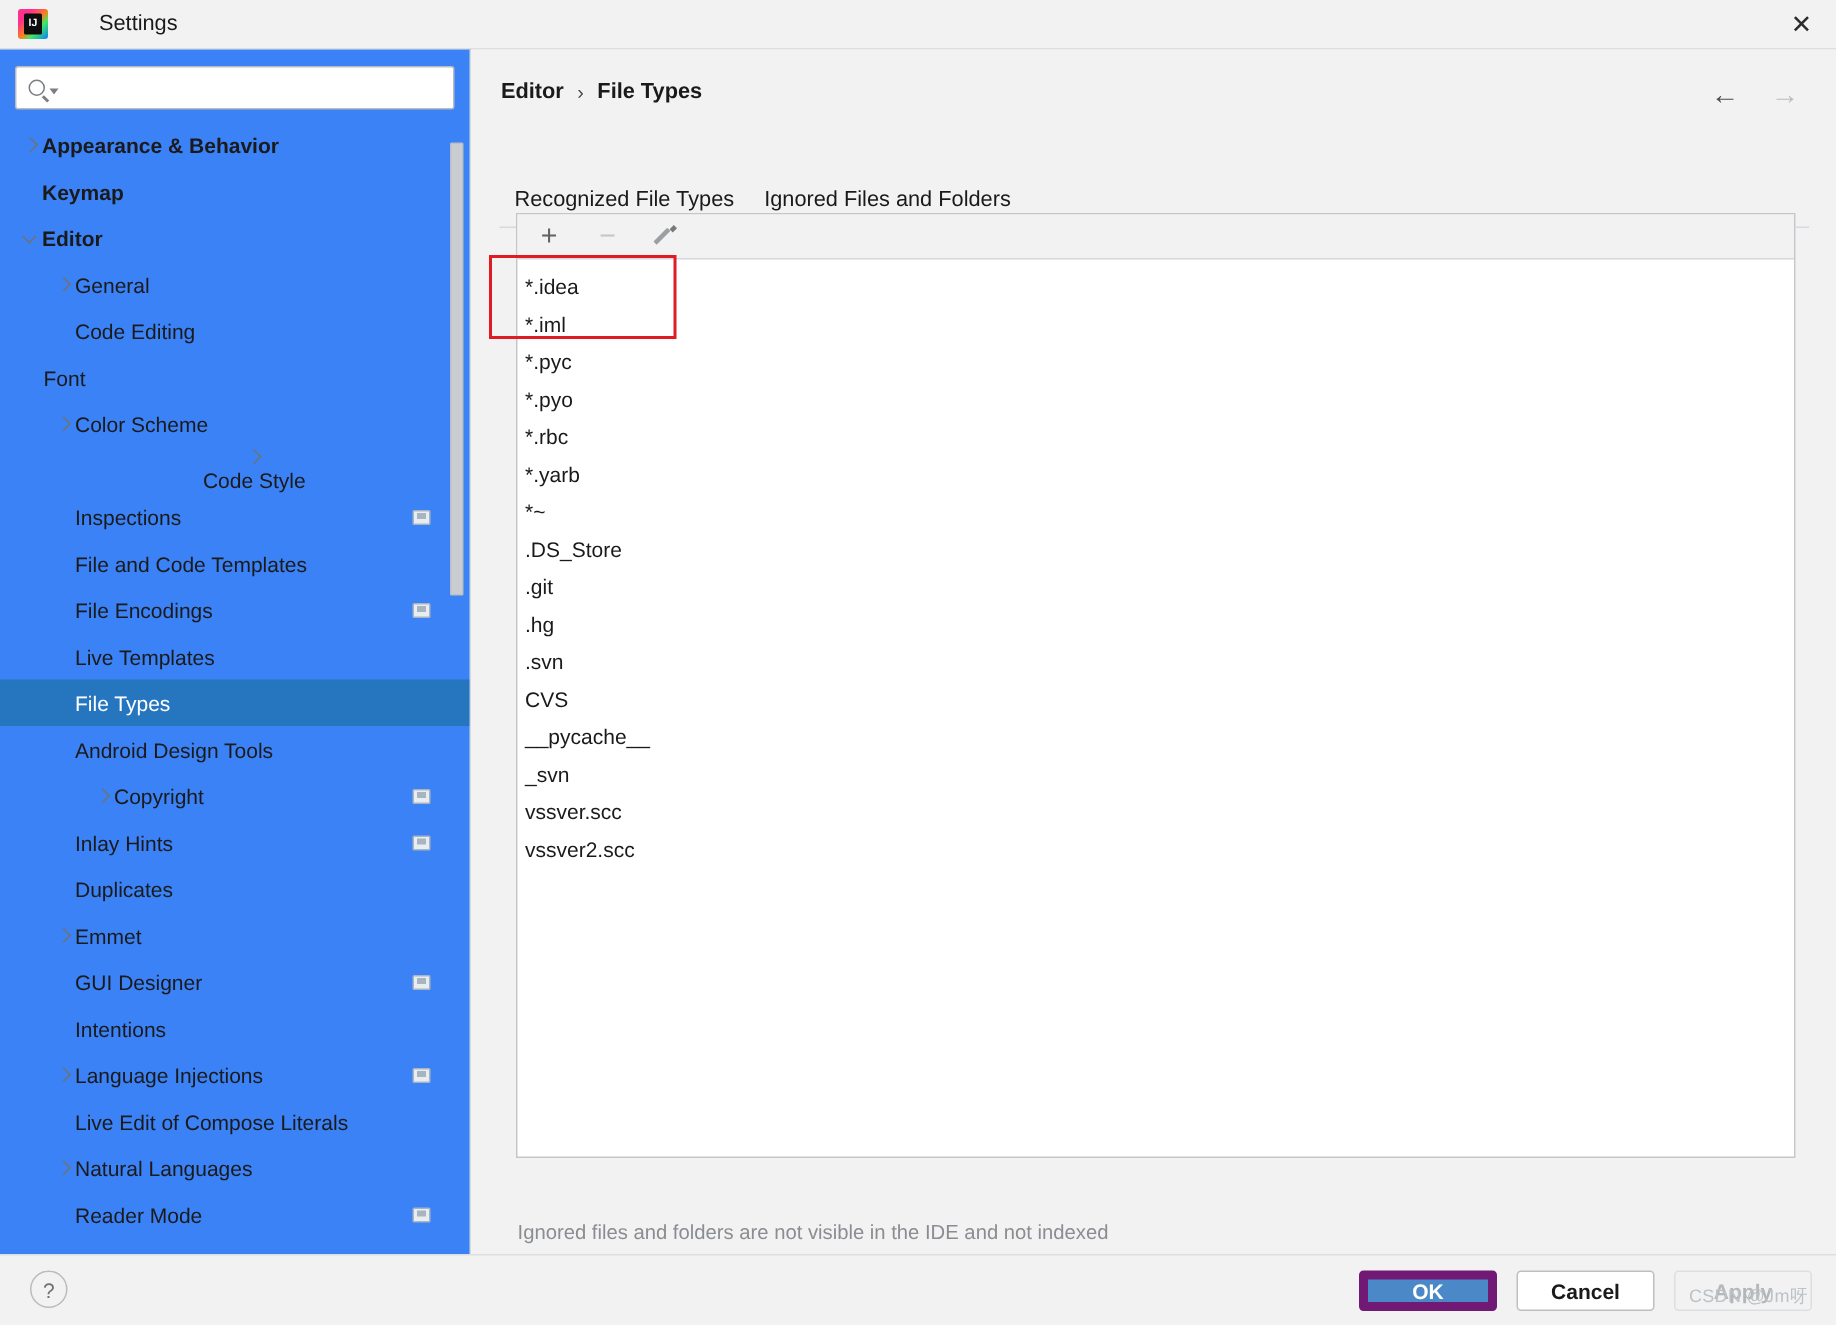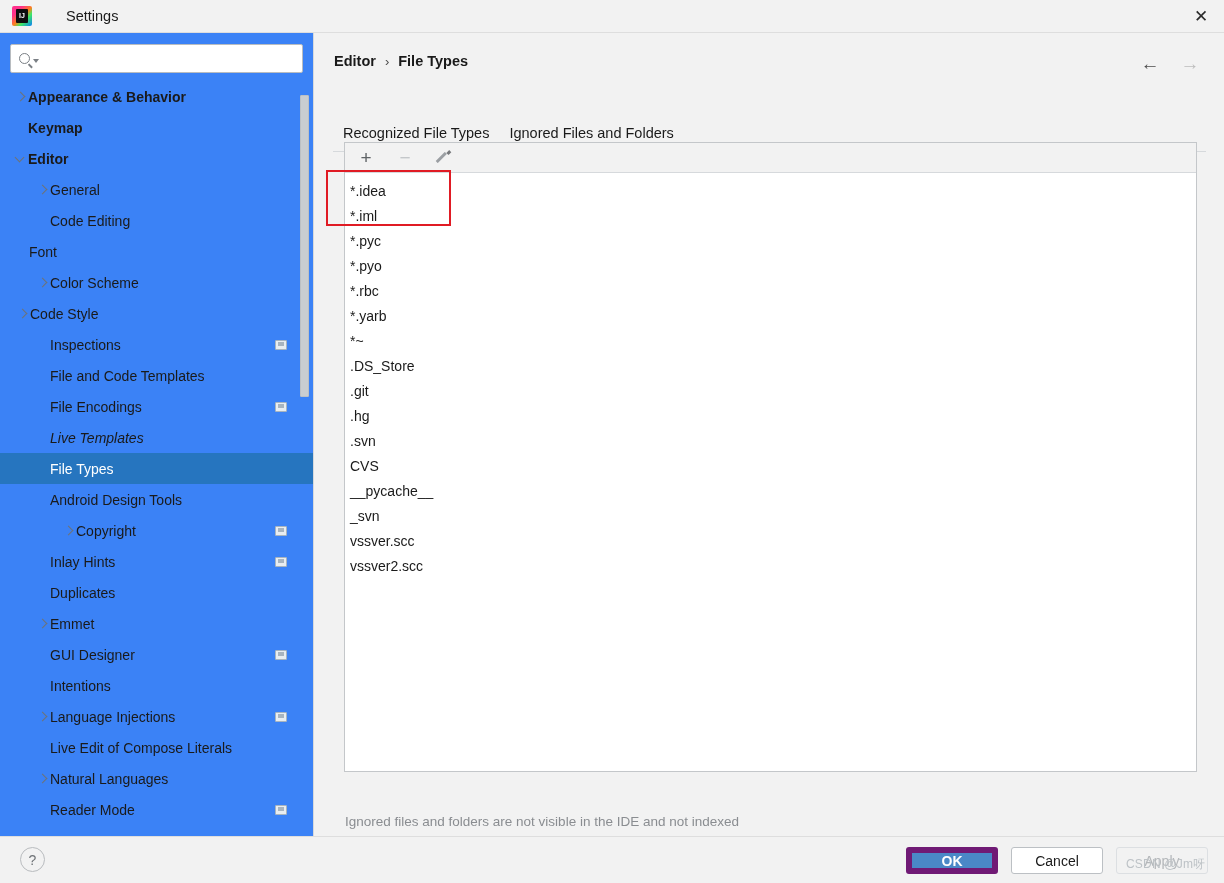--- a/index.html
+++ b/index.html
@@ -179,20 +179,21 @@
     position:absolute; left:20px; top:10px; width:25px; height:25px;
     border:1.4px solid #b9bcbf; border-radius:50%;
     display:flex; align-items:center; justify-content:center;
     font-size:14px; color:#6e7276; cursor:default;
   }
   .btn {
     position:absolute; top:10px; height:27px;
     border-radius:3px; font-size:14px;
     display:flex; align-items:center; justify-content:center; cursor:default;
     font-family:"Liberation Sans", sans-serif;
+    font-weight:bold;
   }
   .btn-ok { left:906px; width:92px; background:#4a88c7; border:6px solid #701a75; color:#ffffff; font-weight:bold; }
   .btn-cancel { left:1011px; width:92px; background:#ffffff; border:1px solid #bcc0c4; color:#1a1a1a; }
   .btn-apply { left:1116px; width:92px; background:#f2f2f2; border:1px solid #dcdfe2; color:#b4b7ba; }
 
   .watermark {
     position:absolute; left:1126px; top:856px;
     font-size:12px; color:#bdc2c6; letter-spacing:0.2px;
     pointer-events:none; z-index:60;
   }
@@ -240,39 +241,39 @@
           <span class="tree-label">Code Editing</span>
         </div>
         <div class="tree-row" style="padding-left: 15px;">
           <span class="chev none"></span>
           <span class="tree-label">Font</span>
         </div>
         <div class="tree-row" style="padding-left: 36px;">
           <span class="chev "></span>
           <span class="tree-label">Color Scheme</span>
         </div>
-        <div class="tree-row" style="padding-left: 16px;">
+        <div class="tree-row" style="padding-left: 36px; flex-direction: column;">
           <span class="chev "></span>
           <span class="tree-label">Code Style</span>
         </div>
         <div class="tree-row" style="padding-left: 36px;">
           <span class="chev none"></span>
           <span class="tree-label">Inspections</span>
           <span class="badge-icon"></span>
         </div>
         <div class="tree-row" style="padding-left: 36px;">
           <span class="chev none"></span>
           <span class="tree-label">File and Code Templates</span>
         </div>
         <div class="tree-row" style="padding-left: 36px;">
           <span class="chev none"></span>
           <span class="tree-label">File Encodings</span>
           <span class="badge-icon"></span>
         </div>
-        <div class="tree-row" style="padding-left: 36px; font-style: italic;">
+        <div class="tree-row" style="padding-left: 36px;">
           <span class="chev none"></span>
           <span class="tree-label">Live Templates</span>
         </div>
         <div class="tree-row selected" style="padding-left: 36px;">
           <span class="chev none"></span>
           <span class="tree-label">File Types</span>
         </div>
         <div class="tree-row" style="padding-left: 36px;">
           <span class="chev none"></span>
           <span class="tree-label">Android Design Tools</span>

